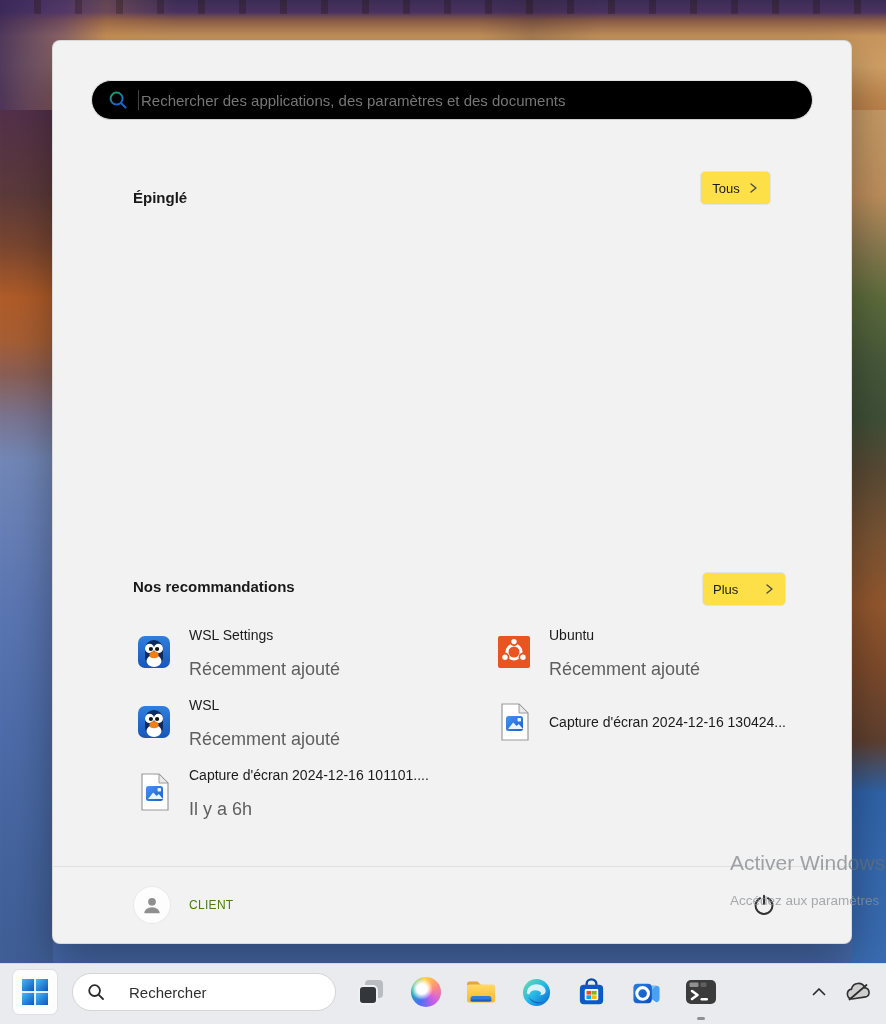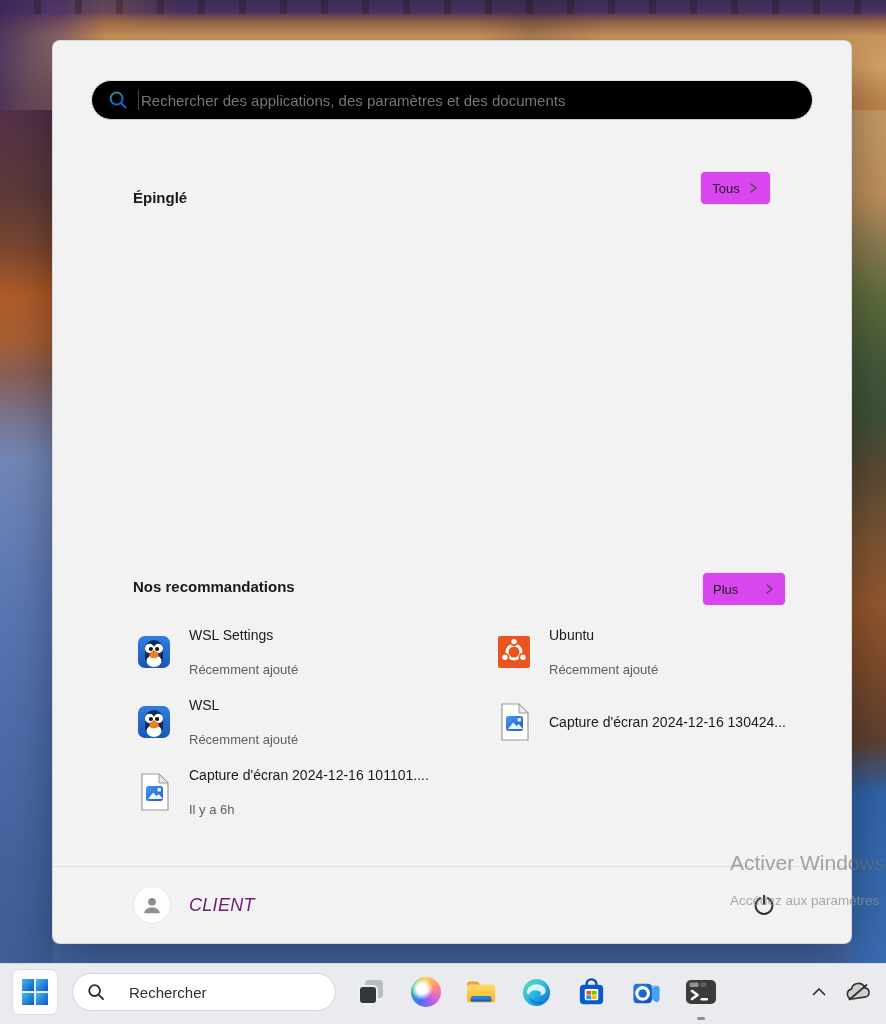--- a/index.html
+++ b/index.html
@@ -29,41 +29,41 @@
   .sm-search{position:absolute;left:38px;top:39px;width:722px;height:40px;border-radius:20px;
     background:#000000;border:1px solid #e2e2e2;border-bottom-color:#cfcfcf;box-sizing:border-box;
     display:flex;align-items:center;padding-left:16px;cursor:text;}
   .sm-search .caret{width:1px;height:20px;background:#444;margin-left:10px;}
   .sm-search .ph{margin-left:2px;font-size:15px;color:#767676;white-space:nowrap;}
 
   .sec-head{position:absolute;height:30px;line-height:30px;font-size:15px;font-weight:700;color:#191919;}
   .head-pinned{left:80px;top:130px;margin-top:12px;}
   .head-reco{left:80px;top:531px;}
 
-  .sm-btn{position:absolute;height:30px;box-sizing:border-box;background:#d946ef;border:1px solid #e3e3e3;
+  .sm-btn{position:absolute;height:30px;box-sizing:border-box;background:#fde047;border:1px solid #e3e3e3;
     border-radius:5px;display:flex;align-items:center;justify-content:center;gap:8px;
     font-size:13px;color:#1a1a1a;cursor:pointer;padding:16px 10px;}
   .btn-tous{left:647px;top:130px;width:71px;}
   .btn-plus{left:649px;top:531px;width:84px;justify-content:space-between;}
 
   .pinned-area{position:absolute;left:80px;top:170px;width:640px;height:350px;}
 
   .rec-grid{position:absolute;left:80px;top:576px;width:720px;
     display:grid;grid-template-columns:360px 360px;grid-template-rows:repeat(3,70px);}
   .rec-item{display:flex;align-items:center;gap:18px;padding-left:4px;border-radius:6px;cursor:pointer;}
   .ri-icon{width:34px;display:flex;justify-content:center;align-items:center;flex:0 0 34px;}
   .ri-text{display:flex;flex-direction:column;gap:16px;}
   .ri-title{font-size:14px;color:#1b1b1b;line-height:19px;white-space:nowrap;}
-  .ri-sub{font-size:13px;color:#5f5f5f;line-height:17px;}
+  .ri-sub{font-size:18px;color:#5f5f5f;line-height:17px;}
 
   .sm-footer{position:absolute;left:0;right:0;bottom:0;height:76px;border-top:1px solid rgba(0,0,0,0.07);
     border-radius:0 0 8px 8px;display:flex;align-items:center;}
   .user-chip{display:flex;align-items:center;gap:19px;margin-left:81px;cursor:pointer;padding:4px 8px 4px 0;border-radius:6px;}
   .avatar{width:36px;height:36px;border-radius:50%;background:#fdfdfd;display:flex;align-items:center;justify-content:center;box-shadow:0 0 0 1px rgba(0,0,0,0.04);}
-  .user-name{font-size:18px;color:#701a75;letter-spacing:0.3px;font-style:italic;}
+  .user-name{font-size:12px;color:#4d7c0f;letter-spacing:0.3px;}
   .power-btn{position:absolute;left:691px;top:18px;width:40px;height:40px;border-radius:6px;
     display:flex;align-items:center;justify-content:center;cursor:pointer;background:transparent;border:none;}
 
   
   .watermark{position:absolute;left:730px;top:850px;z-index:3;pointer-events:none;white-space:nowrap;}
   .wm1{font-size:21px;color:rgba(106,112,118,0.62);line-height:26px;}
   .wm2{font-size:13.5px;color:rgba(138,144,150,0.75);line-height:18px;margin-top:16px;}
 
   
   .taskbar{position:absolute;left:0;right:0;top:963px;height:61px;background:rgba(238,240,242,0.97);

